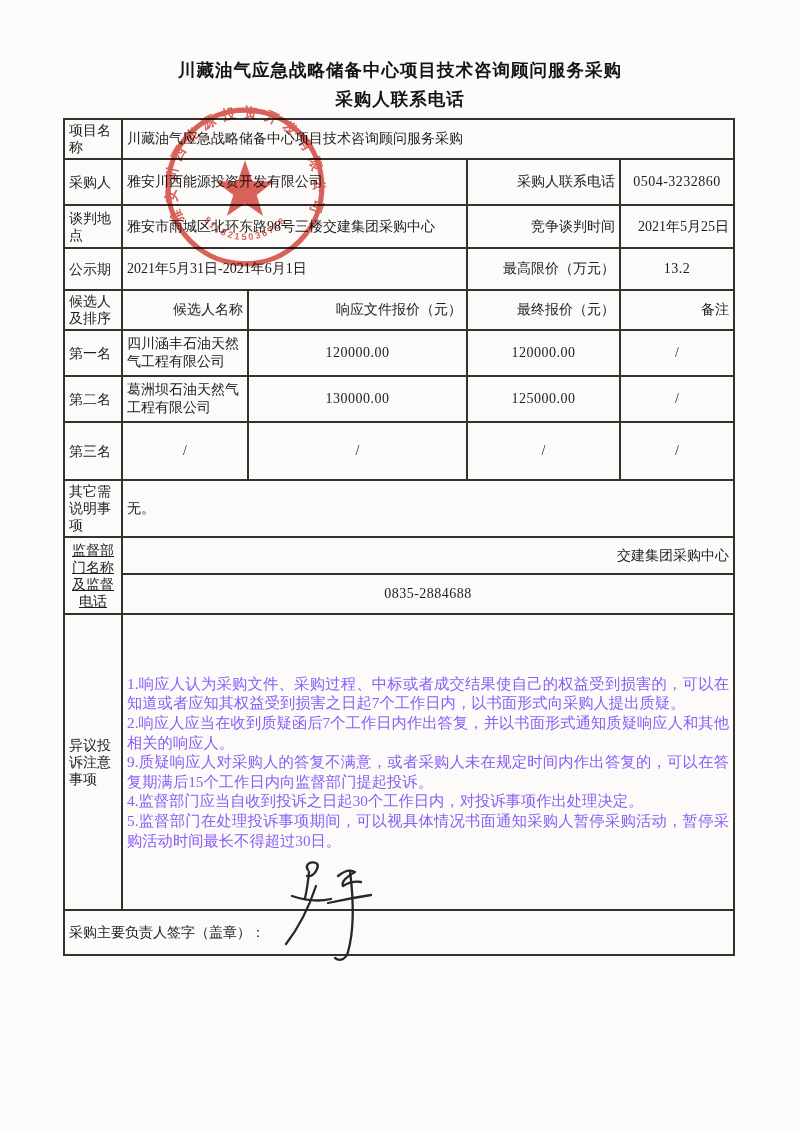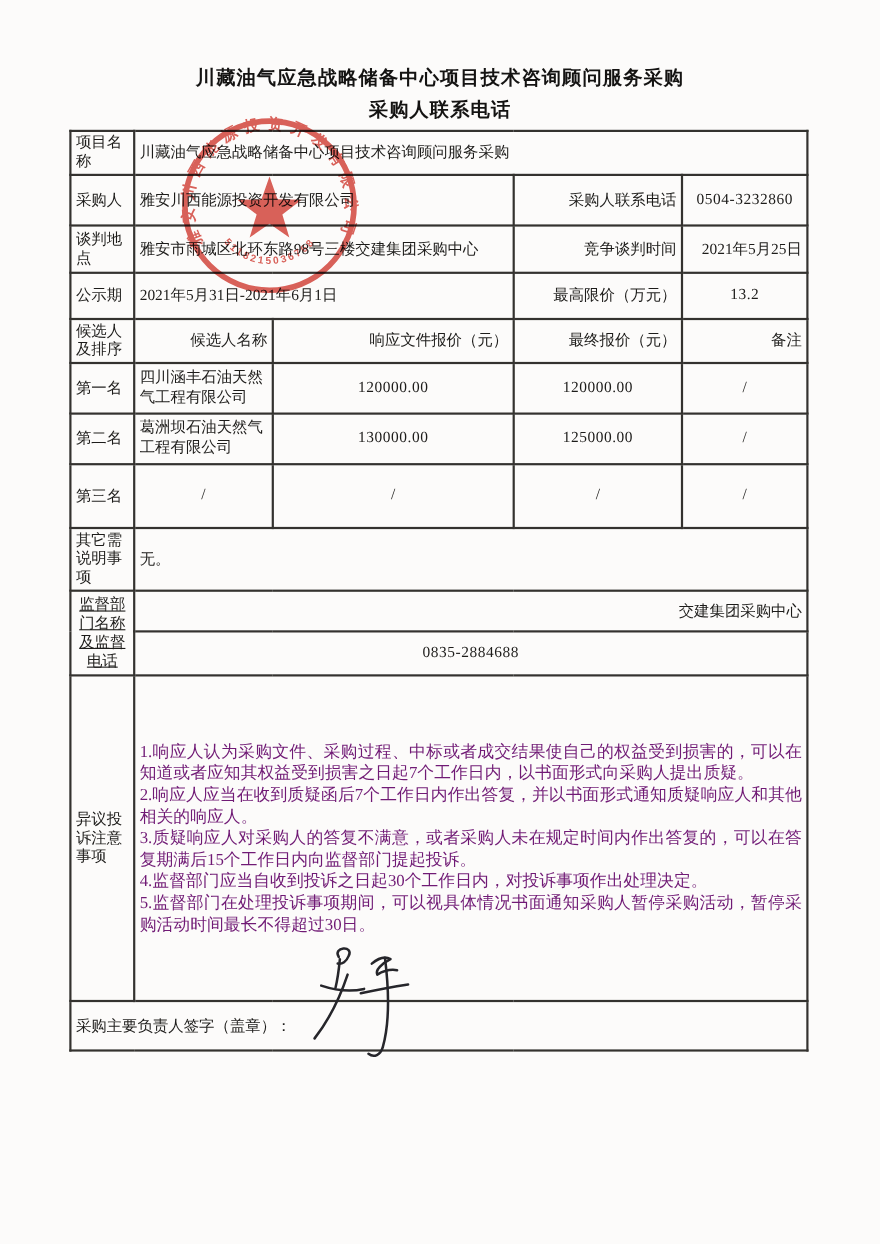--- a/index.html
+++ b/index.html
@@ -11,21 +11,21 @@
   table.doc{position:absolute;left:63px;top:118px;width:670px;border-collapse:collapse;table-layout:fixed;}
   table.doc td{border:2px solid #34322f;color:#1d1c1a;font-size:14px;vertical-align:middle;
                padding:2px 4px;overflow:hidden;}
   td.lbl{font-size:13.5px;padding:1px 1px 1px 3px;line-height:17px;}
   td.lbl-c{text-align:center;padding:1px;text-decoration:underline;}
   td.c{text-align:right;}
   td.name{font-size:13.5px;line-height:18px;padding-left:4px;}
   td.num{text-align:center;font-size:15px;letter-spacing:.5px;}
   td.slash{text-align:center;font-size:15px;}
   td.objection{padding:0 9px;}
-  .obj-line{font-size:15.3px;line-height:19.6px;text-align:justify;color:#701a75;}
+  .obj-line{font-size:15.3px;line-height:19.6px;text-align:justify;color:#8b5cf6;}
   td.sig-row{font-size:14.5px;padding-left:6px;}
   .row1{height:40px;}.row2{height:46px;}.row3{height:43px;padding-left:12px;}.row4{height:42px;}
   .row5{height:31px;}.row6{height:46px;}.row7{height:46px;}.row8{height:58px;}
   .row9{height:32px;}.row10a{height:37px;}.row10b{height:40px;}
   .row11{height:296px;}.row12{height:45px;}
   .stamp{position:absolute;left:163px;top:105px;width:164px;height:164px;
          opacity:.8;mix-blend-mode:multiply;pointer-events:none;}
   .signature{position:absolute;left:278px;top:855px;width:104px;height:112px;pointer-events:none;}
 </style>
 </head>
@@ -106,21 +106,21 @@
       <td colspan="4" class="c">交建集团采购中心</td>
     </tr>
     <tr class="row10b">
       <td colspan="4" class="c num">0835-2884688</td>
     </tr>
     <tr class="row11">
       <td class="lbl">异议投诉注意事项</td>
       <td colspan="4" class="objection">
         <div class="obj-line">1.响应人认为采购文件、采购过程、中标或者成交结果使自己的权益受到损害的，可以在知道或者应知其权益受到损害之日起7个工作日内，以书面形式向采购人提出质疑。</div>
         <div class="obj-line">2.响应人应当在收到质疑函后7个工作日内作出答复，并以书面形式通知质疑响应人和其他相关的响应人。</div>
-        <div class="obj-line">3.质疑响应人对采购人的答复不满意，或者采购人未在规定时间内作出答复的，可以在答复期满后15个工作日内向监督部门提起投诉。</div>
+        <div class="obj-line">9.质疑响应人对采购人的答复不满意，或者采购人未在规定时间内作出答复的，可以在答复期满后15个工作日内向监督部门提起投诉。</div>
         <div class="obj-line">4.监督部门应当自收到投诉之日起30个工作日内，对投诉事项作出处理决定。</div>
         <div class="obj-line">5.监督部门在处理投诉事项期间，可以视具体情况书面通知采购人暂停采购活动，暂停采购活动时间最长不得超过30日。</div>
       </td>
     </tr>
     <tr class="row12">
       <td colspan="5" class="sig-row">采购主要负责人签字（盖章）：</td>
     </tr>
   </tbody>
     </table>
 

